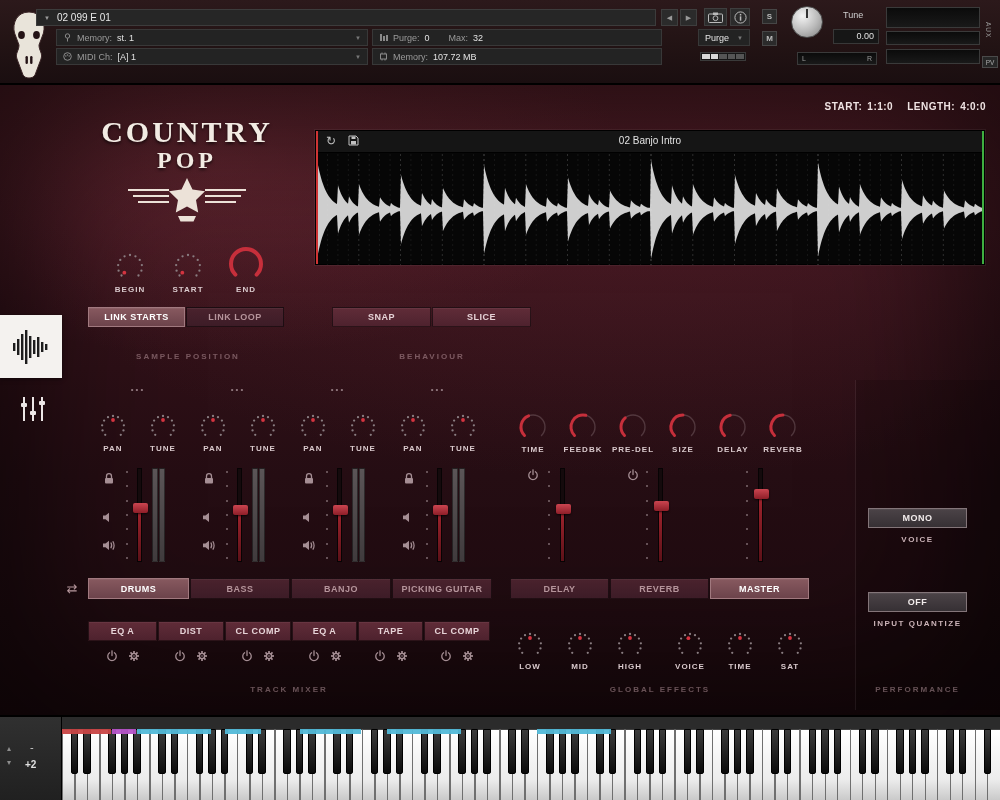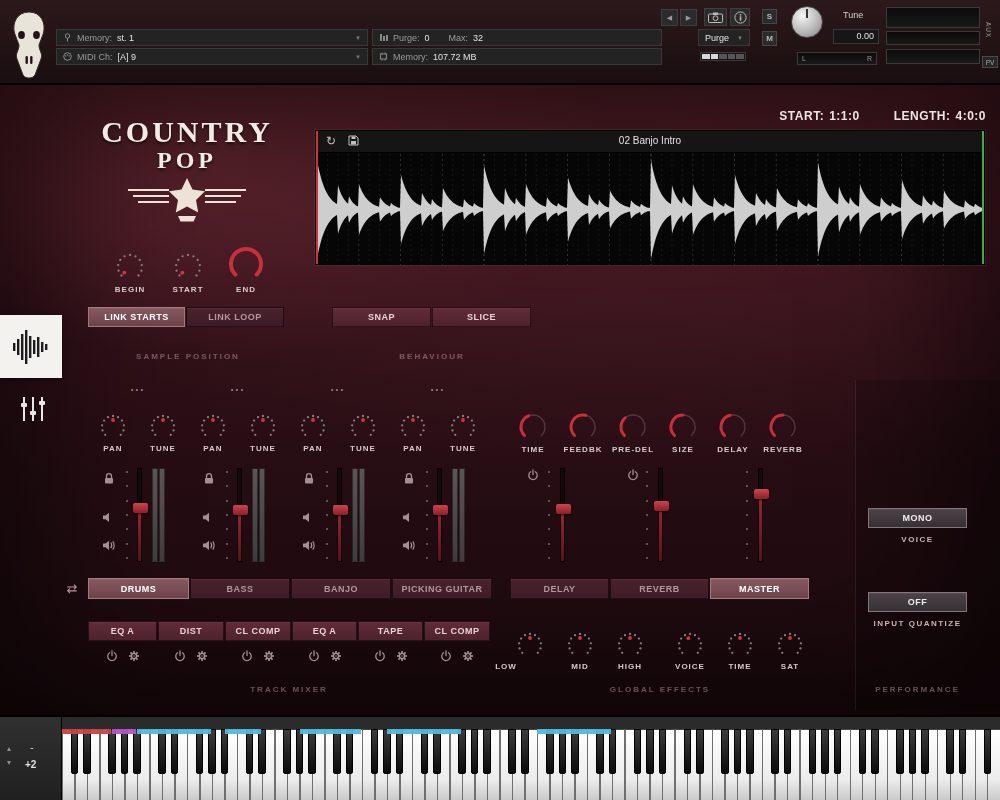--- a/index.html
+++ b/index.html
@@ -52,21 +52,21 @@
   
   .inst{position:absolute;top:85px;left:0;width:1000px;height:630px;overflow:hidden;
     background:
       radial-gradient(ellipse 620px 300px at 22% 12%, rgba(150,62,74,0.30), rgba(0,0,0,0) 65%),
       radial-gradient(ellipse 900px 420px at 62% 16%, rgba(135,52,64,0.22), rgba(0,0,0,0) 70%),
       linear-gradient(180deg,#41171f 0%,#3a141d 22%,#2e1017 45%,#250d13 62%,#1f0b10 84%,#1b090d 100%);
     box-shadow:inset 0 0 140px 40px rgba(0,0,0,0.55);}
   .perf-shade{position:absolute;left:856px;top:295px;width:144px;height:330px;background:rgba(0,0,0,0.14);}
   .vdiv{position:absolute;left:855px;top:295px;width:1px;height:330px;background:rgba(255,235,235,0.07);}
 
-  .transport{position:absolute;right:14px;top:24px;display:flex;gap:34px;font-size:12px;font-weight:bold;
+  .transport{position:absolute;right:14px;top:16px;display:flex;gap:14px;font-size:10px;font-weight:bold;
       color:#efe3e3;letter-spacing:0.5px;}
   .transport span{display:flex;gap:5px;}
 
   .logo{position:absolute;left:92px;top:30px;width:190px;text-align:center;color:#f2ebe3;}
   .logo-l1{font-family:"Liberation Serif",serif;font-weight:bold;font-size:30px;letter-spacing:3px;text-shadow:0 2px 3px rgba(0,0,0,0.6);}
   .logo-l2{font-family:"Liberation Serif",serif;font-weight:bold;font-size:24px;letter-spacing:4px;margin-top:-2px;text-shadow:0 2px 3px rgba(0,0,0,0.6);}
   .logo-emblem{margin-top:3px;}
 
   .wave-panel{position:absolute;left:315px;top:45px;width:670px;height:135px;background:#060606;border:1px solid #000;
       box-shadow:0 0 0 1px rgba(255,255,255,0.05);}
@@ -144,20 +144,24 @@
     <div class="kh-skull">
       <svg width="50" height="78" viewBox="0 0 50 78">
         <path d="M25 8 C13 8 8 19 10.5 29 L15 41 C15 47 11 49 13 55 L19 71 C21 75 29 75 31 71 L37 55 C39 49 35 47 35 41 L39.5 29 C42 19 37 8 25 8 Z" fill="#e9e4da" stroke="#3a2426" stroke-width="1"></path>
         <ellipse cx="17.5" cy="31" rx="3.4" ry="4" fill="#241316"></ellipse>
         <ellipse cx="32.5" cy="31" rx="3.4" ry="4" fill="#241316"></ellipse>
         <rect x="21.5" y="52" width="2.4" height="8" rx="1.2" fill="#241316"></rect>
         <rect x="26.1" y="52" width="2.4" height="8" rx="1.2" fill="#241316"></rect>
       </svg>
     </div>
 
+    <div class="kh-title">
+      <span class="tchev">▼</span>
+      <span>02 099 E 01</span>
+    </div>
     <div class="kh-nav kh-nav-prev">◀</div>
     <div class="kh-nav kh-nav-next">▶</div>
     <div class="kh-iconbtn kh-cam">
       <svg width="15" height="11" viewBox="0 0 15 11">
           <rect x="0.5" y="2" width="14" height="8.5" rx="1" fill="none" stroke="#bbb"></rect>
           <rect x="5" y="0.5" width="5" height="2.5" fill="#bbb"></rect>
           <circle cx="7.5" cy="6.2" r="2.4" fill="none" stroke="#bbb"></circle>
         </svg>
     </div>
     <div class="kh-iconbtn kh-info">
@@ -191,21 +195,21 @@
       <span class="fval">32</span>
     </div>
     <div class="kh-field f-midi">
       <svg width="9" height="9" viewBox="0 0 9 9">
           <circle cx="4.5" cy="4.5" r="3.8" fill="none" stroke="#8a8a8a"></circle>
           <circle cx="2.8" cy="4" r="0.7" fill="#8a8a8a"></circle>
           <circle cx="4.5" cy="3" r="0.7" fill="#8a8a8a"></circle>
           <circle cx="6.2" cy="4" r="0.7" fill="#8a8a8a"></circle>
         </svg>
       <span class="flab">MIDI Ch:</span>
-      <span class="fval">[A] 9</span>
+      <span class="fval">[A] 1</span>
       <span class="fchev">▼</span>
     </div>
     <div class="kh-field f-memory">
       <svg width="9" height="9" viewBox="0 0 9 9">
           <rect x="1.5" y="2" width="6" height="5" fill="none" stroke="#8a8a8a"></rect>
           <line x1="3" y1="0.5" x2="3" y2="2" stroke="#8a8a8a"></line>
           <line x1="6" y1="0.5" x2="6" y2="2" stroke="#8a8a8a"></line>
           <line x1="3" y1="7" x2="3" y2="8.5" stroke="#8a8a8a"></line>
           <line x1="6" y1="7" x2="6" y2="8.5" stroke="#8a8a8a"></line>
         </svg>
@@ -760,21 +764,21 @@
           <circle cx="7.10" cy="9.53" r="1.15" fill="#897d81"></circle>
           <circle cx="11.01" cy="6.20" r="1.15" fill="#897d81"></circle>
           <circle cx="16.00" cy="5.00" r="1.15" fill="#897d81"></circle>
           <circle cx="20.99" cy="6.20" r="1.15" fill="#897d81"></circle>
           <circle cx="24.90" cy="9.53" r="1.15" fill="#897d81"></circle>
           <circle cx="26.86" cy="14.28" r="1.15" fill="#897d81"></circle>
           <circle cx="26.46" cy="19.40" r="1.15" fill="#897d81"></circle>
           <circle cx="23.78" cy="23.78" r="1.15" fill="#897d81"></circle>
           <circle cx="16.00" cy="9.00" r="1.9" fill="#d43440"></circle>
         </svg></div>
-      <div class="knob-label" style="left: 476px; top: 577px;">LOW</div>
+      <div class="knob-label" style="left: 500px; top: 577px;">LOW</div>
       <div class="knob" style="left: 564px; top: 544px;"><svg width="32" height="32">
           <circle cx="8.22" cy="23.78" r="1.15" fill="#897d81"></circle>
           <circle cx="5.54" cy="19.40" r="1.15" fill="#897d81"></circle>
           <circle cx="5.14" cy="14.28" r="1.15" fill="#897d81"></circle>
           <circle cx="7.10" cy="9.53" r="1.15" fill="#897d81"></circle>
           <circle cx="11.01" cy="6.20" r="1.15" fill="#897d81"></circle>
           <circle cx="16.00" cy="5.00" r="1.15" fill="#897d81"></circle>
           <circle cx="20.99" cy="6.20" r="1.15" fill="#897d81"></circle>
           <circle cx="24.90" cy="9.53" r="1.15" fill="#897d81"></circle>
           <circle cx="26.86" cy="14.28" r="1.15" fill="#897d81"></circle>

